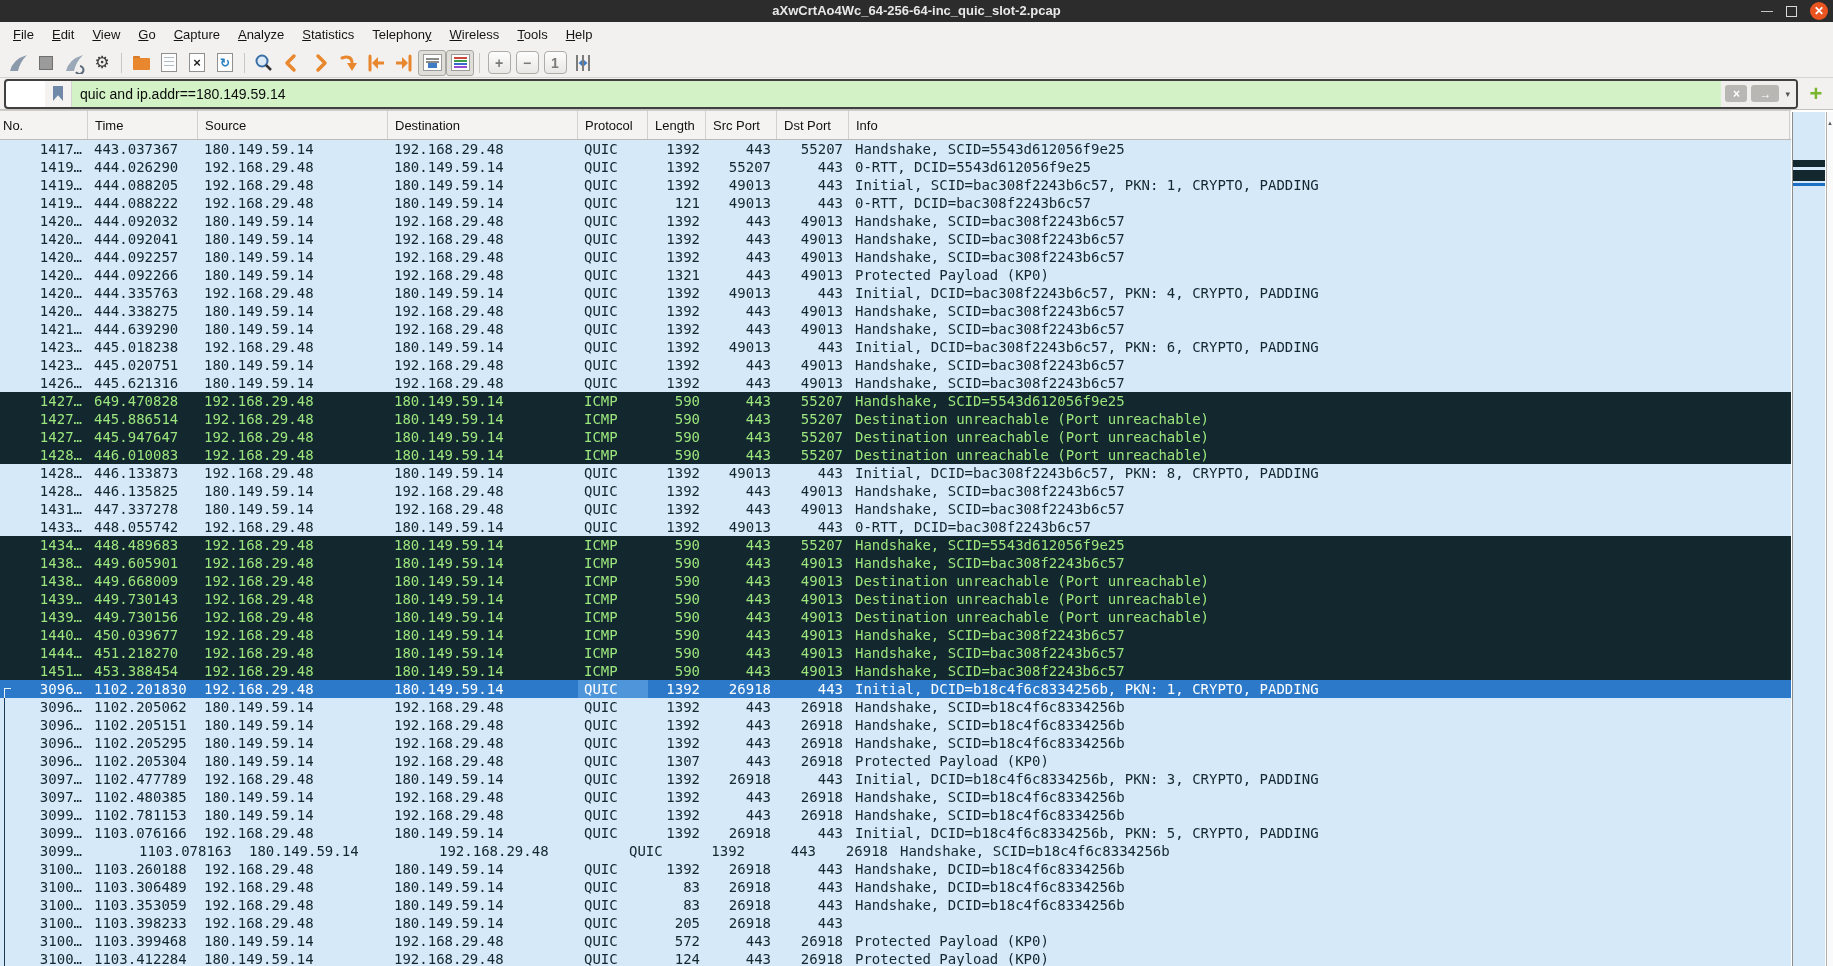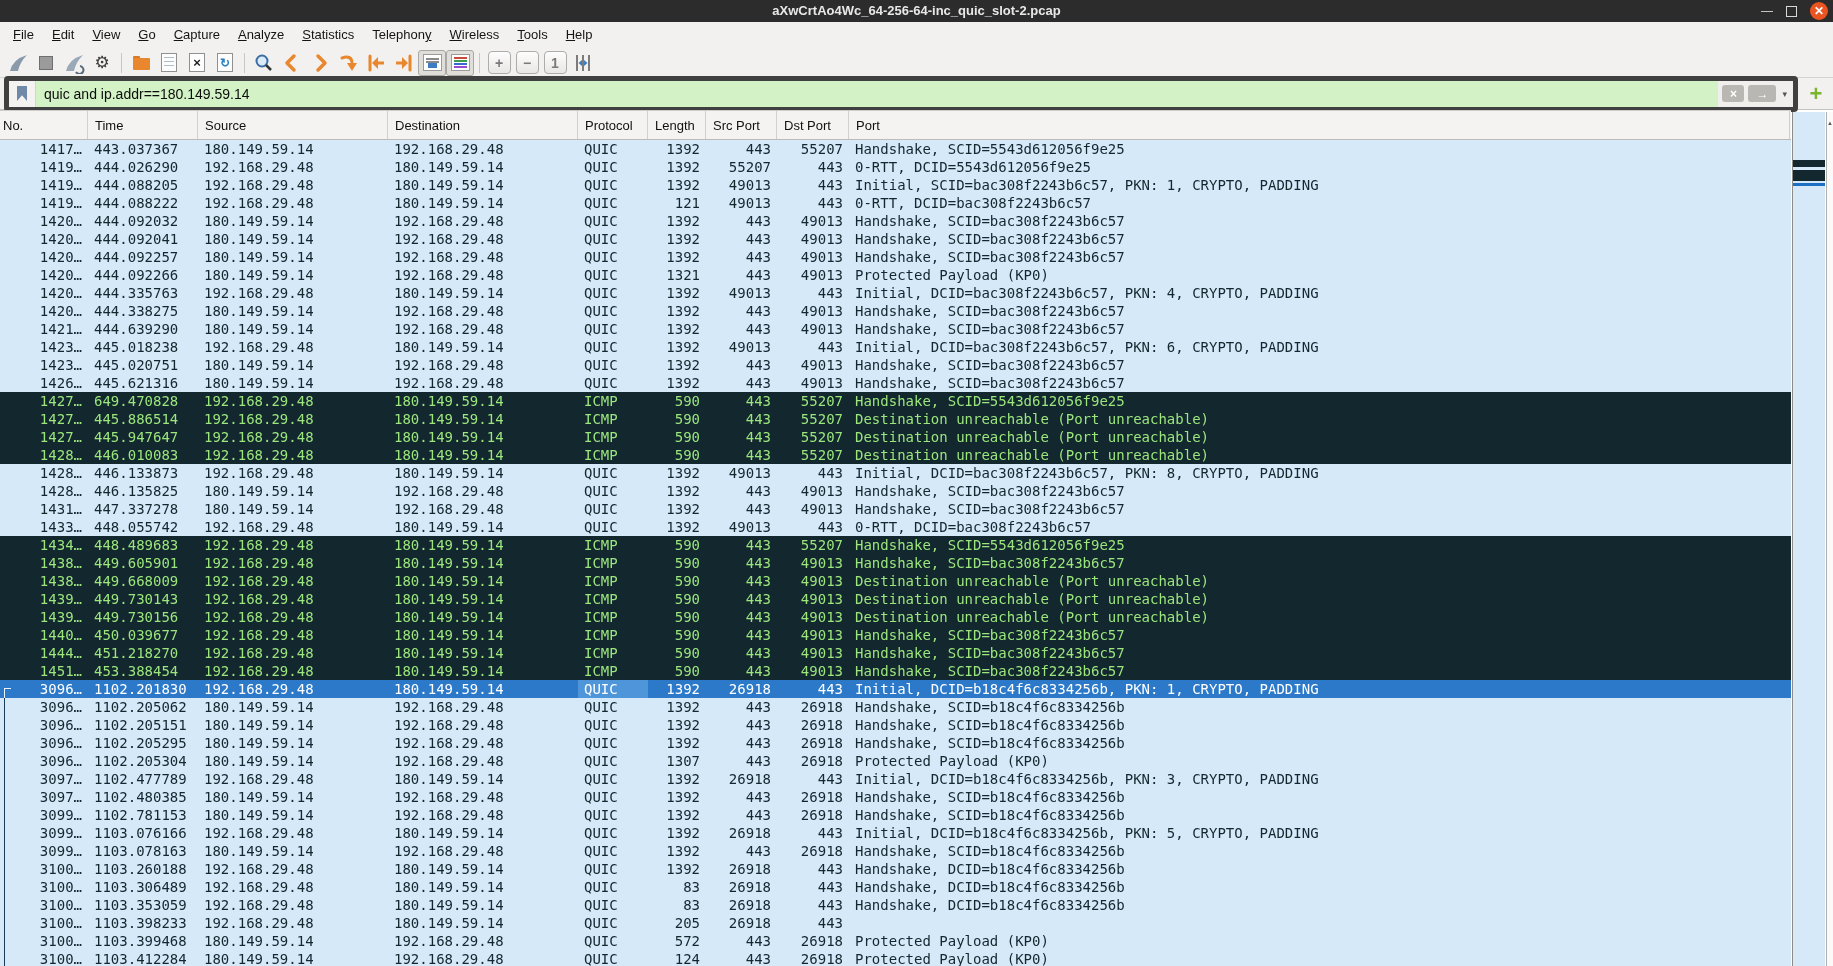--- a/index.html
+++ b/index.html
@@ -37,22 +37,22 @@
   .lnbox{position:relative;width:19px;height:17px;background:#fff;border:1px solid #9b9b9b;
          display:block;box-sizing:border-box;padding-top:2px;}
   .ln{display:block;height:2px;background:#8a8a8a;margin:1px 2px 0;}
   .btn3d{display:flex;align-items:center;justify-content:center;width:21px;height:21px;
          border:1px solid #aeaca8;border-radius:4px;background:linear-gradient(#fdfdfd,#e9e7e4);
          color:#7a7a7a;font-weight:700;font-size:14px;}
 
   
   .filterbar{position:absolute;top:78px;left:0;right:0;height:32px;background:#f2f1ef;
              border-bottom:1px solid #c4c2bf;display:flex;align-items:center;padding:0 4px;gap:5px;box-sizing:border-box;}
-  .filter-box{flex:1;height:26px;display:flex;align-items:stretch;border:5px solid #404040;
-              border-radius:4px;overflow:hidden;background:#fff;}
+  .filter-box{flex:1;height:26px;display:flex;align-items:stretch;border:2px solid #404040;
+              border-radius:4px;overflow:hidden;background:#fff;padding-left:39px;}
   .bookmark-btn{width:26px;display:flex;align-items:center;justify-content:center;
                 background:#f4f3f1;border-right:1px solid #d6d4d1;}
   .ribbon{width:10px;height:15px;background:#7189a9;
           clip-path:polygon(0 0,100% 0,100% 100%,50% 62%,0 100%);}
   .filter-input{flex:1;background:#d3f3c6;display:flex;align-items:center;padding-left:8px;
                 font-size:14px;color:#0c0c0c;white-space:pre;}
   .filter-actions{display:flex;align-items:center;background:#f0efed;padding:0 4px;gap:4px;}
   .fbtn{width:22px;height:17px;border-radius:3px;background:#b9b7b3;color:#fff;
         display:flex;align-items:center;justify-content:center;font-size:12px;font-weight:700;}
   .fbtn.wide{width:28px;}
@@ -291,21 +291,21 @@
 
   <div class="header">
       <span class="hcell" style="width: 88px;">No.</span>
       <span class="hcell" style="width: 110px;">Time</span>
       <span class="hcell" style="width: 190px;">Source</span>
       <span class="hcell" style="width: 190px;">Destination</span>
       <span class="hcell" style="width: 70px;">Protocol</span>
       <span class="hcell" style="width: 58px;">Length</span>
       <span class="hcell" style="width: 71px;">Src Port</span>
       <span class="hcell" style="width: 72px;">Dst Port</span>
-      <span class="hcell" style="width: 941px;">Port</span>
+      <span class="hcell" style="width: 941px;">Info</span>
     </div>
 
   <div class="rows">
     <div class="rel-h"></div>
     <div class="rel-w"></div>
     <div class="rel-v"></div>
   <div class="row quic">
         <span class="c c-no r" style="width: 88px;">1417…</span>
         <span class="c c-time" style="width: 110px;">443.037367</span>
         <span class="c c-source" style="width: 190px;">180.149.59.14</span>
@@ -729,21 +729,21 @@
         <span class="c c-source" style="width: 190px;">192.168.29.48</span>
         <span class="c c-destination" style="width: 190px;">180.149.59.14</span>
         <span class="c c-protocol" style="width: 70px;">QUIC</span>
         <span class="c c-length r" style="width: 58px;">1392</span>
         <span class="c c-srcport r" style="width: 71px;">26918</span>
         <span class="c c-dstport r" style="width: 72px;">443</span>
         <span class="c c-info" style="width: 941px;">Initial, DCID=b18c4f6c8334256b, PKN: 5, CRYPTO, PADDING</span>
       </div>
       <div class="row quic">
         <span class="c c-no r" style="width: 88px;">3099…</span>
-        <span class="c c-time" style="width: 110px;">1103.078163</span>
+        <span class="c c-time" style="width: 110px; margin-left: 45px;">1103.078163</span>
         <span class="c c-source" style="width: 190px;">180.149.59.14</span>
         <span class="c c-destination" style="width: 190px;">192.168.29.48</span>
         <span class="c c-protocol" style="width: 70px;">QUIC</span>
         <span class="c c-length r" style="width: 58px;">1392</span>
         <span class="c c-srcport r" style="width: 71px;">443</span>
         <span class="c c-dstport r" style="width: 72px;">26918</span>
         <span class="c c-info" style="width: 941px;">Handshake, SCID=b18c4f6c8334256b</span>
       </div>
       <div class="row quic">
         <span class="c c-no r" style="width: 88px;">3100…</span>

